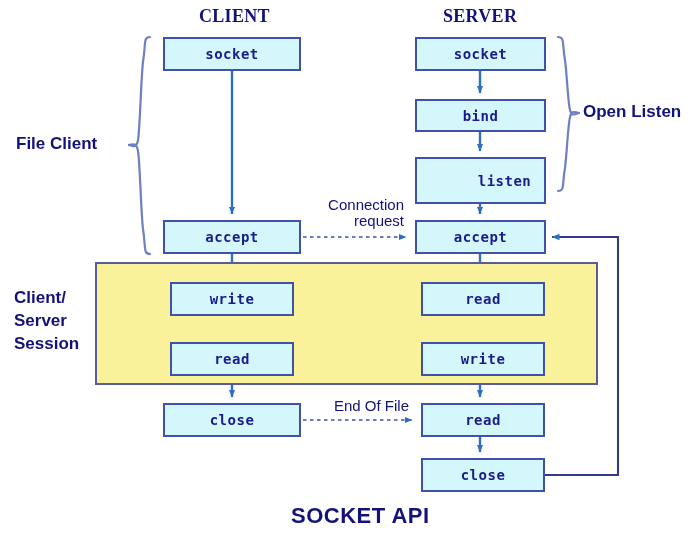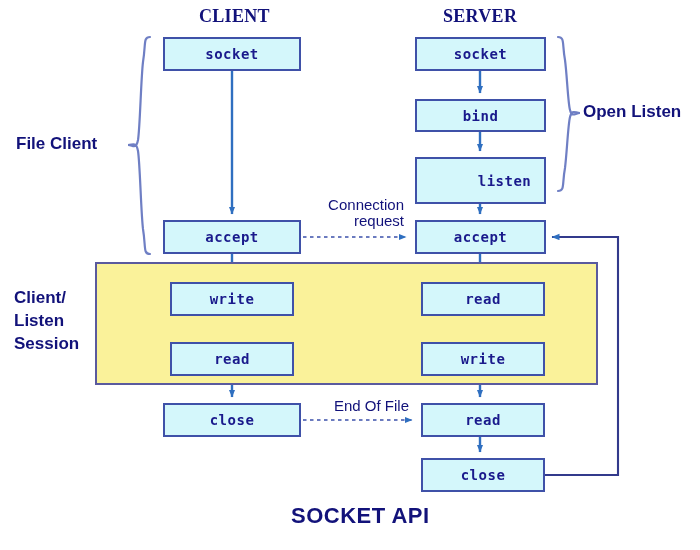--- a/index.html
+++ b/index.html
@@ -167,21 +167,21 @@
                C562,184 565,191 558,191"></path>
     </g>
   </svg>
 
   <div class="col-label" id="client-heading" style="left:199px; top:6px;">CLIENT</div>
   <div class="col-label" id="server-heading" style="left:443px; top:6px;">SERVER</div>
 
   <div class="brace-label" id="open-client-label" style="left:16px; top:134px;">File Client</div>
   <div class="brace-label" id="open-listen-label" style="left:583px; top:102px;">Open Listen</div>
   <div class="brace-label" id="session-label" style="left:14px; top:286px; white-space:pre-line; line-height:23px;">Client/
-Listen
+Server
 Session</div>
 
   <div class="edge-label" id="connection-request-label" style="left:304px; top:197px; width:100px;">Connection
 request</div>
   <div class="edge-label" id="end-of-file-label" style="left:303px; top:398px; width:106px;">End Of File</div>
 
   <div class="title-label" id="diagram-title" style="left:279px; top:503px;margin-left:12px;">SOCKET API</div>
 
   <div id="client-nodes-container">
       <div class="node-box" style="left: 163px; top: 37px; width: 138px; height: 34px;">

